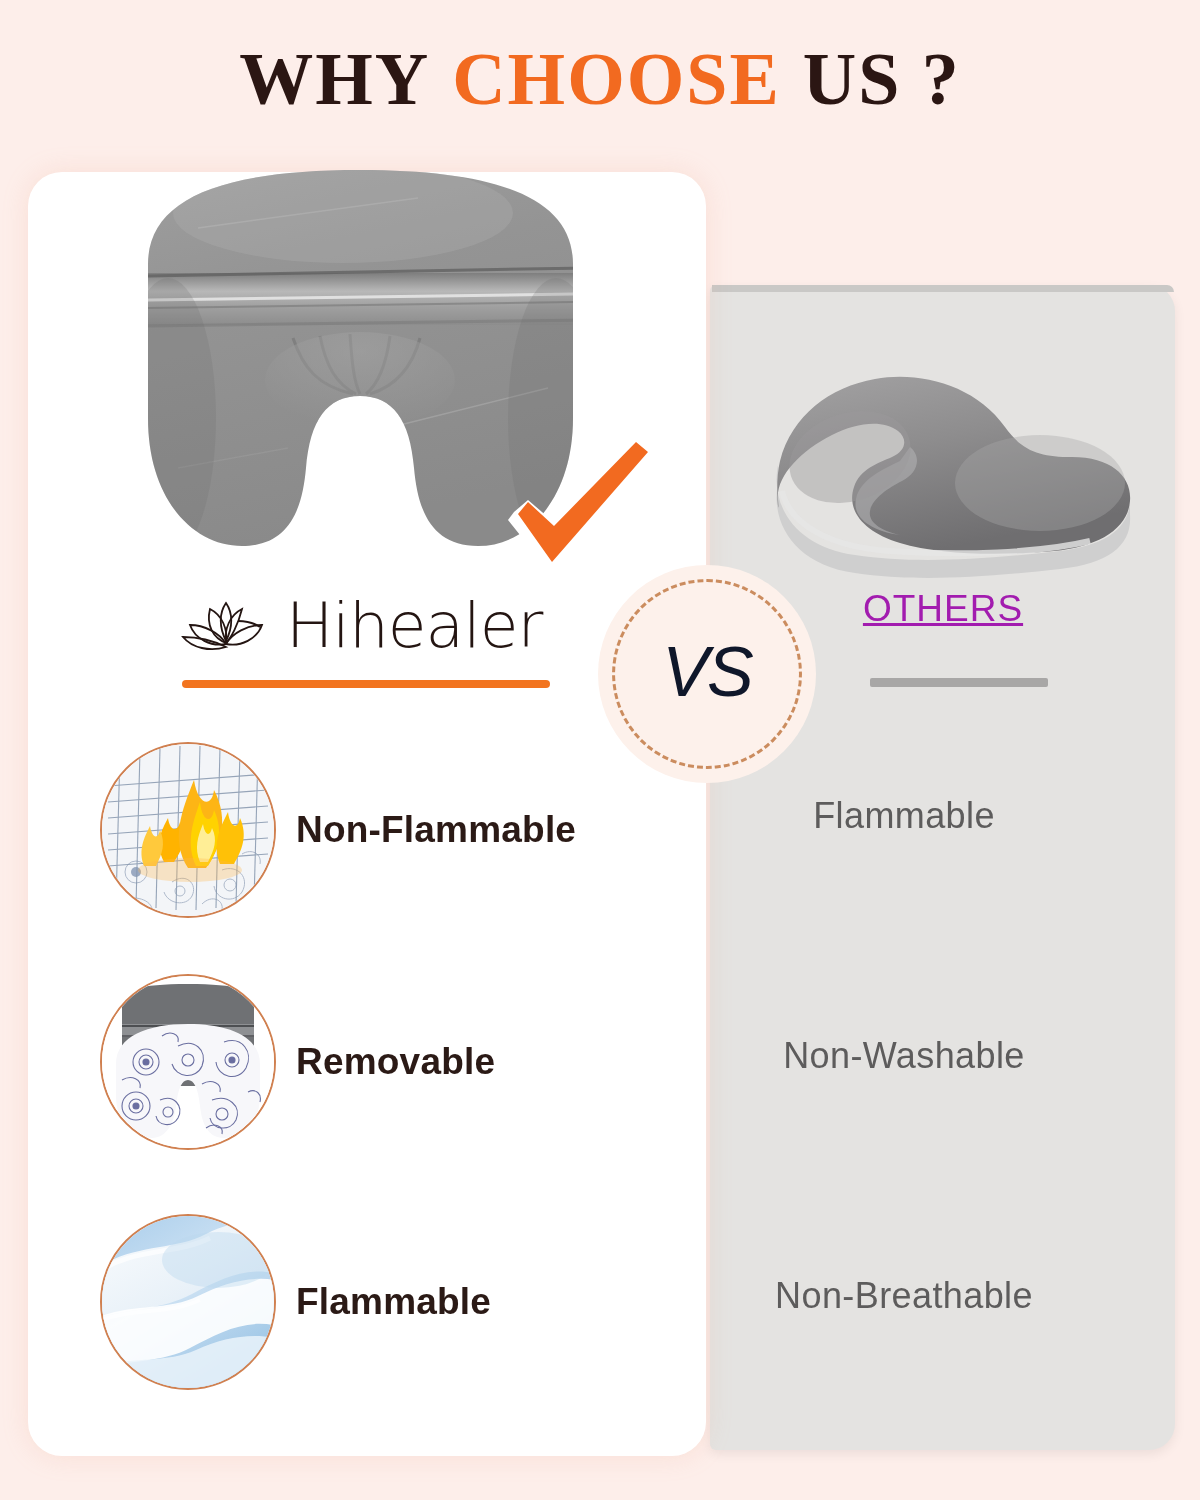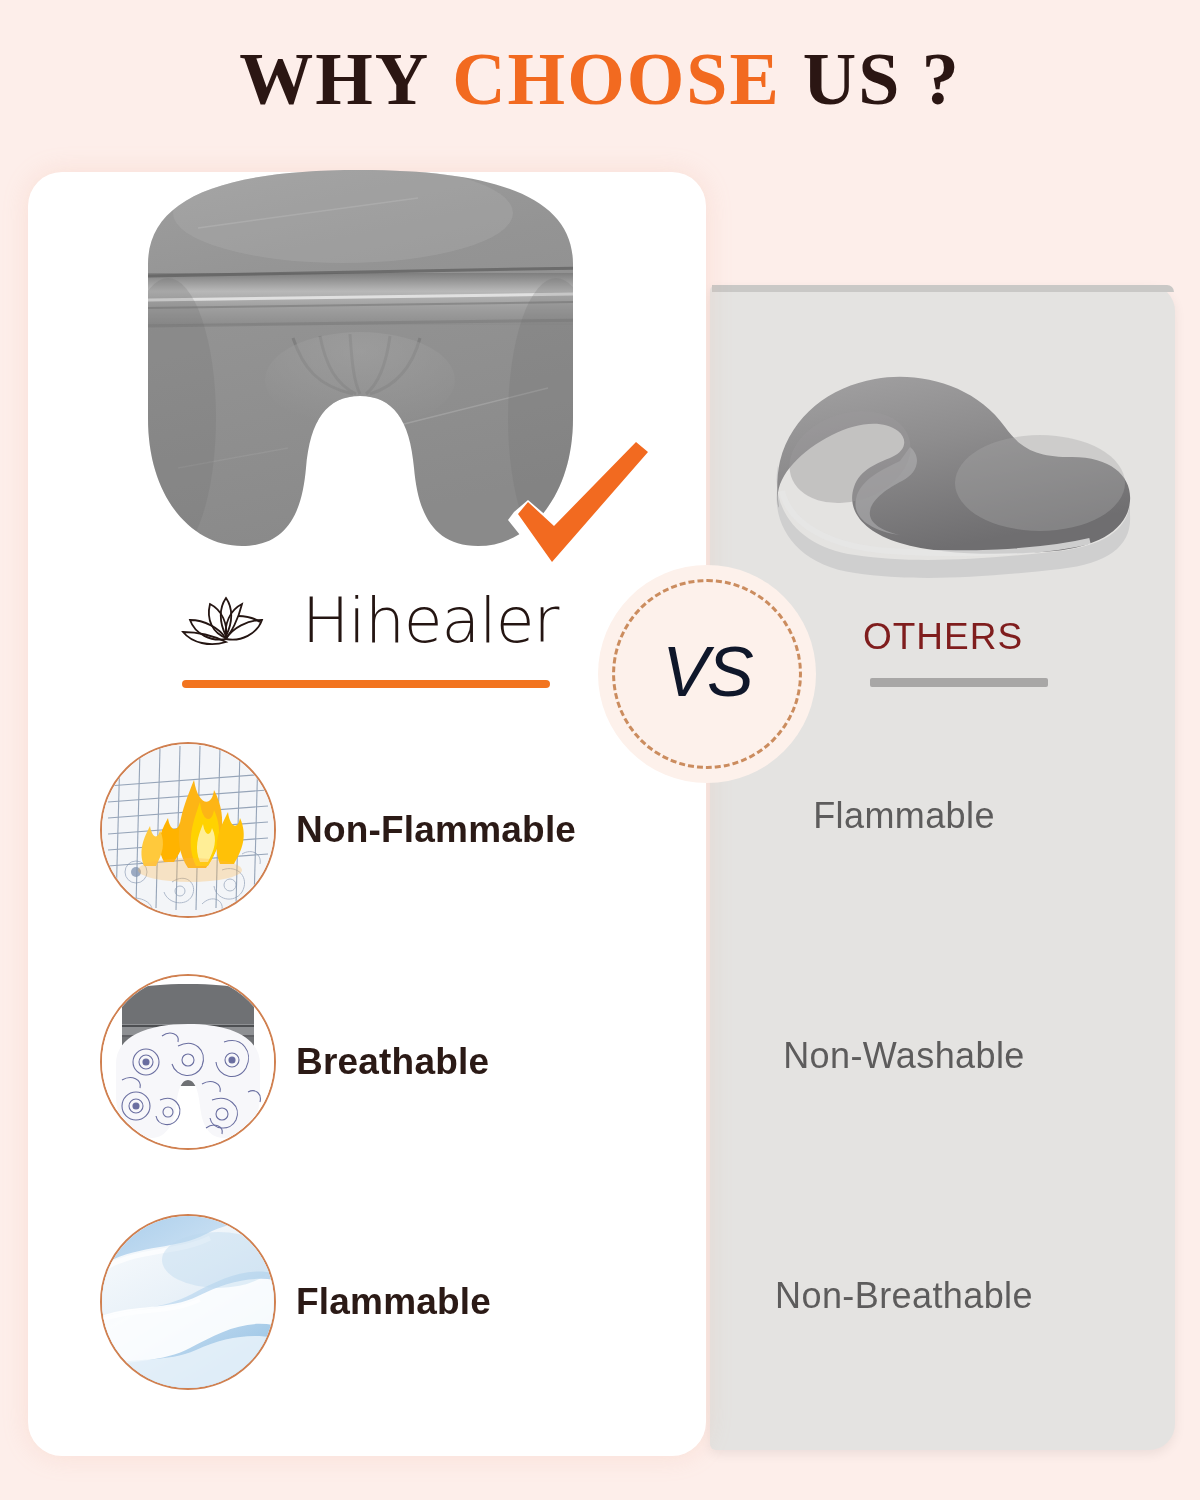--- a/index.html
+++ b/index.html
@@ -60,42 +60,42 @@
 
   
   .hero-right{
     position:absolute;left:760px;top:365px;width:380px;height:230px;z-index:5;
   }
   .hero-right svg{width:100%;height:100%;display:block;}
 
   
   .brand{
     position:absolute;left:180px;top:592px;width:380px;height:72px;z-index:7;
-    display:flex;align-items:flex-start;gap:26px;
+    display:flex;align-items:center;gap:10px;
   }
   .lotus{width:96px;height:62px;flex:none;}
   .lotus svg{width:100%;height:100%;display:block;}
   .brand-name{
     font-family:"DejaVu Sans", sans-serif;
     font-weight:300;
     font-size:63px;
     color:#241512;
     letter-spacing:-1px;
     line-height:1;
     transform:translateY(-3px);
   }
   .brand-rule{
     position:absolute;left:182px;top:680px;width:368px;height:8px;
     background:#f2741f;border-radius:4px;z-index:7;
   }
 
   .others-label{
-    position:absolute;left:712px;top:616px;width:462px;
+    position:absolute;left:712px;top:588px;width:462px;
     text-align:center;
-    font-size:37px;color:#7f1d1d;letter-spacing:1px;z-index:4;
+    font-size:37px;color:#a21caf;letter-spacing:1px;z-index:4;text-decoration:underline;
   }
   .others-rule{
     position:absolute;left:870px;top:678px;width:178px;height:9px;
     background:#a8a7a6;border-radius:2px;z-index:4;
   }
 
   
   .vs{
     position:absolute;left:598px;top:565px;width:218px;height:218px;z-index:20;
   }
@@ -354,21 +354,21 @@
           <circle cx="120" cy="138" r="6"></circle>
           <path d="M20 104 C30 98 40 104 38 112"></path>
           <path d="M100 108 C110 102 120 108 118 116"></path>
           <path d="M146 116 C154 112 160 118 158 126"></path>
           <path d="M60 60 C68 54 78 58 76 66"></path>
           <path d="M104 152 C112 146 122 150 120 158"></path>
         </g>
       </svg>
     </span>
     <span class="feat-label">
-      <span>Breathable</span><br>
+      <span>Removable</span><br>
     </span>
   </div>
 
   <div class="feat feat-3">
     <span class="feat-icon">
       <svg viewBox="0 0 172 172">
         <defs>
           <linearGradient id="sky" x1="0" y1="0" x2="0.6" y2="1">
             <stop offset="0" stop-color="#a9cdeb"></stop>
             <stop offset="0.5" stop-color="#cfe3f4"></stop>

